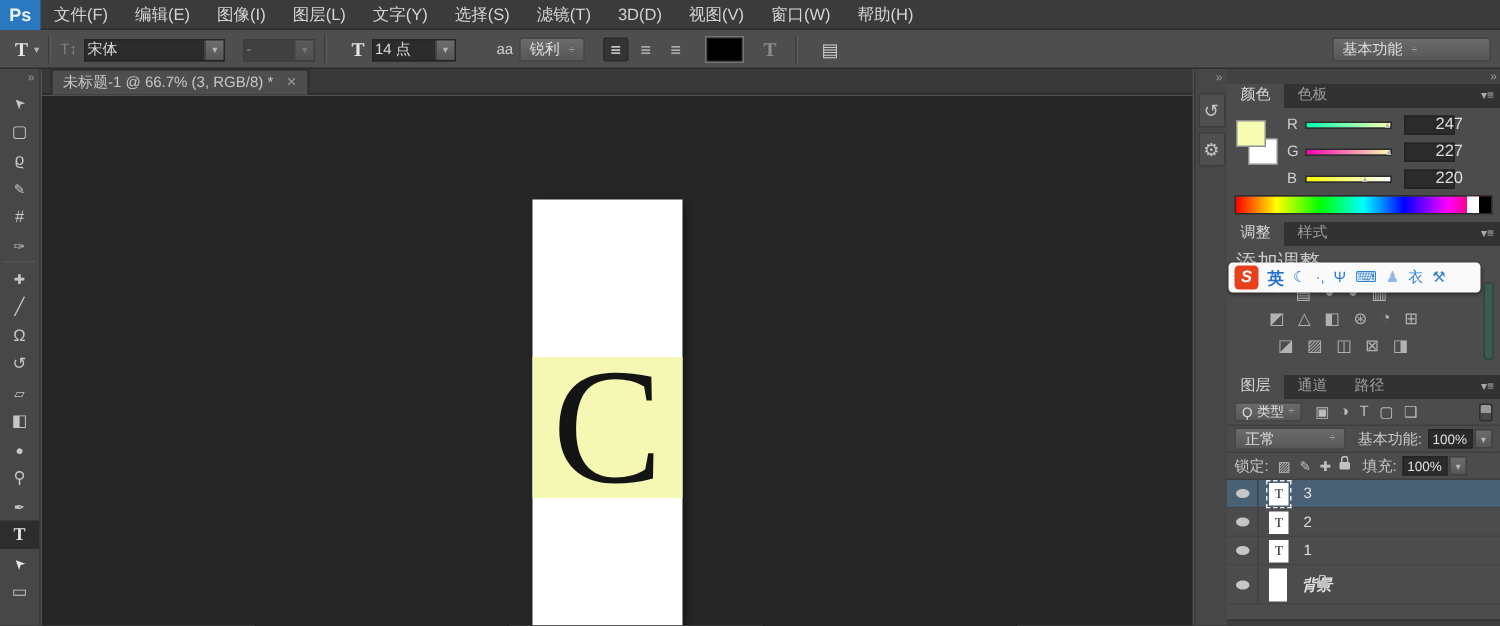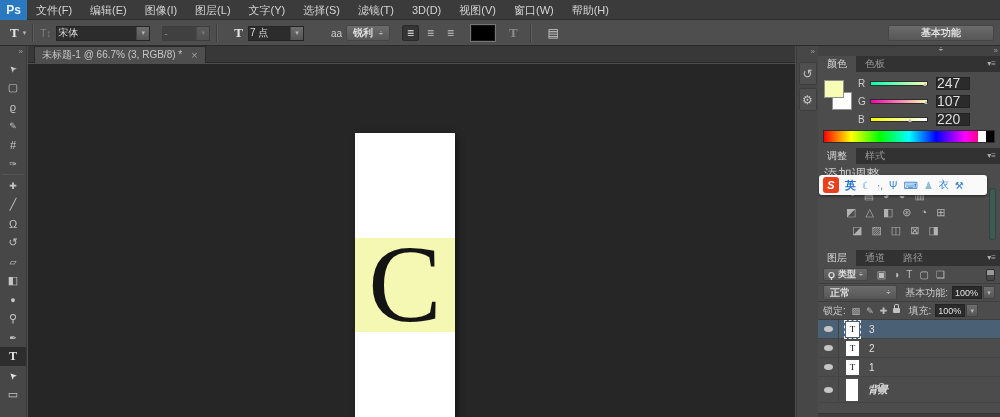--- a/index.html
+++ b/index.html
@@ -17,30 +17,30 @@
   .ob-tool-btn { margin-left:10px; display:flex; align-items:center; gap:4px; }
   .serif-t { font-family:"Liberation Serif",serif; font-weight:bold; font-size:13px; color:#e6e6e6; }
   .dd-arrow { font-size:7px; color:#b5b5b5; }
   .disabled { opacity:.4; }
   .dd-dark { height:15px; background:#2c2c2c; border:1px solid #242424; display:flex; align-items:center; color:#dcdcdc; }
   .dd-text { padding:0 1px; font-size:10px; white-space:nowrap; overflow:hidden; }
   .dd-btn { width:13px; height:13px; margin-left:auto; background:linear-gradient(#6e6e6e,#555); border-left:1px solid #434343; display:flex; align-items:center; justify-content:center; flex:none; }
   .w-font { width:94px; margin-left:5px; }
   .w-style { width:48px; margin-left:12px; }
   .w-size { width:56px; margin-left:5px; }
-  .select-btn { height:16px; background:linear-gradient(#6b6b6b,#575757); border:1px solid #454545; border-radius:2px; display:flex; align-items:center; gap:6px; padding:0 6px; font-size:10px; color:#dedede;font-weight:bold; }
+  .select-btn { height:16px; background:linear-gradient(#6b6b6b,#575757); border:1px solid #454545; border-radius:2px; display:flex; align-items:center; gap:6px; padding:0 6px; font-size:10px; color:#dedede; }
   .ob-size-glyph { margin-left:10px; }
   .ob-aa { margin-left:27px; margin-right:4px; font-size:10px; color:#cfcfcf; }
   .align-group { display:flex; gap:3px; margin-left:12px; }
   .align-btn { width:17px; height:16px; display:flex; align-items:center; justify-content:center; color:#c5c5c5; font-size:12px; border-radius:2px; }
   .align-btn.active { background:#343434; border:1px solid #2a2a2a; color:#ececec; }
   .ob-swatch { width:24px; height:16px; background:#000; border:1px solid #151515; outline:1px solid #757575; margin-left:12px; }
   .ob-warp { margin-left:14px; }
   .ob-panels { margin-left:10px; font-size:12px; color:#cfcfcf; }
-  .workspace-btn { position:absolute; right:6px; top:4px; width:106px; justify-content:flex-start;flex-direction:column; }
+  .workspace-btn { position:absolute; right:6px; top:4px; width:106px; justify-content:flex-start; }
 
   
   .tool-dock { position:absolute; left:0; top:46px; width:27px; bottom:0; background:#474747; border-right:1px solid #383838; }
   .dock-collapse { height:13px; font-size:8px; color:#9c9c9c; text-align:right; padding:1px 4px 0 0; letter-spacing:-1px; }
   .tool-btn { width:100%; height:19px; display:flex; align-items:center; justify-content:center; color:#c6c6c6; font-size:11px; }
   .tool-btn.selected { background:#2d2d2d; }
   .tool-sep { height:1px; background:#3c3c3c; border-bottom:1px solid #545454; margin:1px 2px; }
   .rot-nw { display:inline-block; transform:rotate(-135deg); font-size:9px; }
   .small-g { font-size:9px; }
 
@@ -75,21 +75,21 @@
   .bg-swatch { position:absolute; left:14px; top:20px; width:20px; height:18px; background:#fff; border:1px solid #8f8f8f; z-index:1; }
   .chan { position:absolute; left:40px; display:flex; align-items:center; height:14px; }
   .chan-r { top:4px; } .chan-g { top:22px; } .chan-b { top:40px; }
   .chan-label { width:12px; font-size:10px; color:#cfcfcf; }
   .track { width:58px; height:5px; border:1px solid #2d2d2d; }
   .track-r { background:linear-gradient(to right, rgb(0,253,178), rgb(255,253,178)); }
   .track-g { background:linear-gradient(to right, rgb(247,0,178), rgb(247,255,178)); }
   .track-b { background:linear-gradient(to right, rgb(247,253,0), rgb(247,253,255)); }
   .sl-thumb { position:absolute; top:9px; font-size:6px; color:#b8b8b8; }
   .thumb-r { left:104px; } .thumb-g { left:105px; } .thumb-b { left:89px; }
-  .chan-val { margin-left:8px; width:34px; height:13px; background:#2b2b2b; border:1px solid #232323; font-size:14px; color:#ddd; display:flex; align-items:center; padding-left:0; }
+  .chan-val { margin-left:8px; width:34px; height:13px; background:#2b2b2b; border:1px solid #232323; font-size:11px; color:#ddd; display:flex; align-items:center; padding-left:20px; }
   .spectrum { position:absolute; left:5px; right:5px; top:58px; height:13px; border:1px solid #2d2d2d; background:linear-gradient(to right,#ff0000,#ffff00 16%,#00ff00 33%,#00ffff 50%,#0000ff 66%,#ff00ff 83%,#ff0000); }
   .spec-white { position:absolute; right:8px; top:0; width:8px; height:100%; background:#fff; }
   .spec-black { position:absolute; right:0; top:0; width:8px; height:100%; background:#000; }
 
   
   .add-label { position:absolute; left:6px; top:2px; font-size:14px; color:#c8c8c8; }
   .adj-row { position:absolute; display:flex; gap:9px; color:#b2b2b2; font-size:11px; }
   .adj-row1 { left:30px; top:25px; }
   .adj-row2 { left:28px; top:42px; }
   .adj-row3 { left:34px; top:60px; }
@@ -160,21 +160,21 @@
   </div>
   <div class="dd-dark w-style disabled">
     <span class="dd-text">-</span>
     <span class="dd-btn">
         <span class="dd-arrow">▾</span>
       </span>
   </div>
   <div class="ob-sep"></div>
   <span class="serif-t ob-size-glyph">T</span>
   <div class="dd-dark w-size">
-    <span class="dd-text">7 点</span>
+    <span class="dd-text">14 点</span>
     <span class="dd-btn">
         <span class="dd-arrow">▾</span>
       </span>
   </div>
   <span class="ob-aa">aa</span>
   <div class="select-btn">
     <span>锐利</span>
     <span class="dd-arrow">÷</span>
   </div>
   <div class="align-group">
@@ -289,21 +289,21 @@
       <div class="bg-swatch"></div>
       <div class="chan chan-r">
         <span class="chan-label">R</span>
         <div class="track track-r"></div>
         <div class="chan-val">247</div>
       </div>
       <span class="sl-thumb thumb-r">▲</span>
       <div class="chan chan-g">
         <span class="chan-label">G</span>
         <div class="track track-g"></div>
-        <div class="chan-val">107</div>
+        <div class="chan-val">227</div>
       </div>
       <span class="sl-thumb thumb-g" style="top:27px">▲</span>
       <div class="chan chan-b">
         <span class="chan-label">B</span>
         <div class="track track-b"></div>
         <div class="chan-val">220</div>
       </div>
       <span class="sl-thumb thumb-b" style="top:45px">▲</span>
       <div class="spectrum">
         <span class="spec-white"></span>

